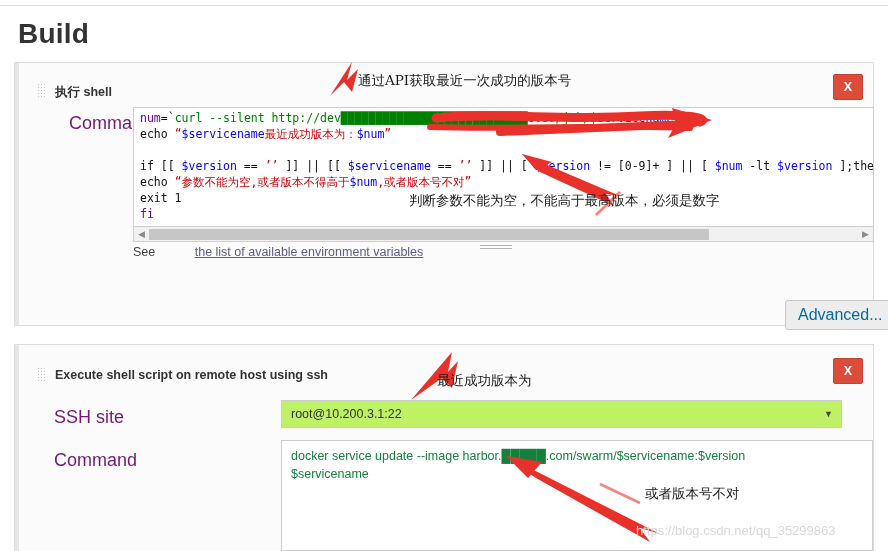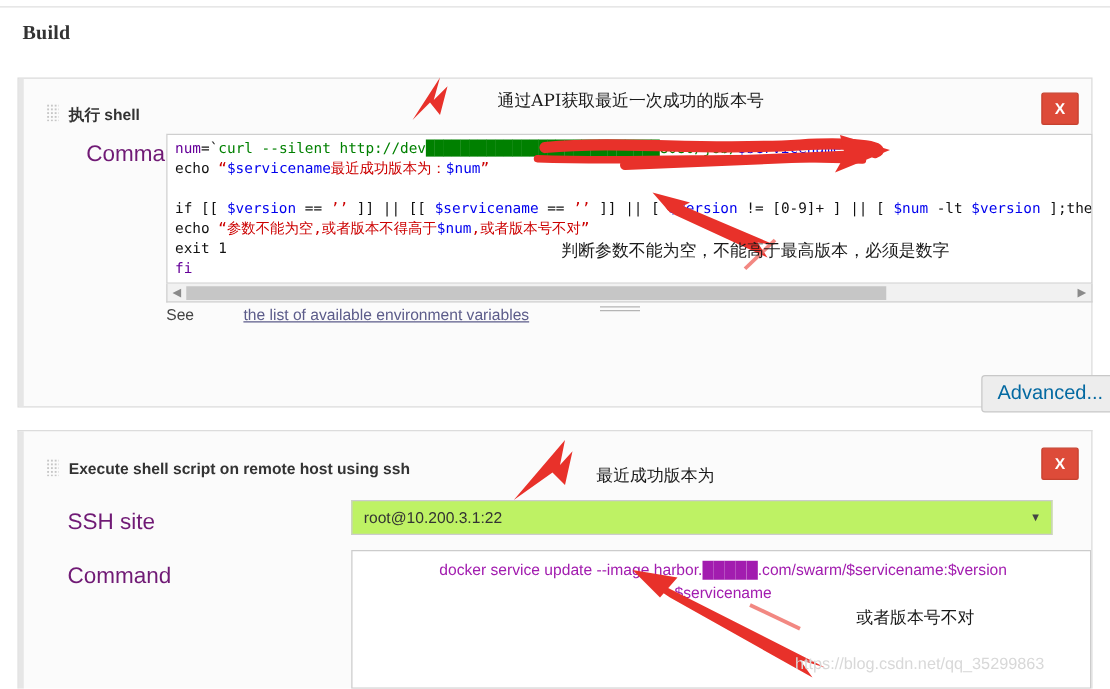--- a/index.html
+++ b/index.html
@@ -14,23 +14,22 @@
     position: relative;
     width: 888px; height: 551px;
     background: #ffffff;
   }
   .topbar {
     position: absolute; left: 0; top: 0; width: 888px; height: 6px;
     background: #ffffff; border-bottom: 1px solid #e0e0e0;
   }
   .page-title {
     position: absolute; left: 18px; top: 18px;
-    font-size: 16px; font-weight: bold; color: #333333;
+    font-size: 28px; font-weight: bold; color: #333333;
     letter-spacing: 0.2px;
-    font-family: Liberation Serif, serif;
   }
 
   
   .block {
     position: absolute;
     background: #fbfbfb;
     border: 1px solid #dcdcdc;
   }
   .block-accent {
     position: absolute; left: 0; top: 0; width: 4px; height: 100%;
@@ -144,32 +143,31 @@
   }
 
   
   .txtbox {
     position: absolute; left: 281px; top: 440px; width: 592px; height: 111px;
     background: #ffffff; border: 1px solid #cccccc;
     overflow: hidden;
   }
   .txtbox .txt {
     position: absolute; left: 9px; top: 6px; right: 6px;
-    font-size: 12.5px; color: #a21caf; line-height: 18px;
-    white-space: pre-wrap; word-break: break-all; text-align: center;
+    font-size: 12.5px; color: #15803d; line-height: 18px;
+    white-space: pre-wrap; word-break: break-all;
   }
 
   
   .anno {
     position: absolute;
     font-family: "DejaVu Serif", serif;
     font-size: 13.5px;
     color: #1a1a1a;
     white-space: nowrap;
-    margin-left: 40px;
   }
   svg.overlay {
     position: absolute; left: 0; top: 0;
     width: 888px; height: 551px;
     pointer-events: none;
   }
   .watermark {
     position: absolute; left: 636px; top: 523px;
     font-size: 13px; color: #d8d8d8;
     font-family: "Liberation Sans", sans-serif;

